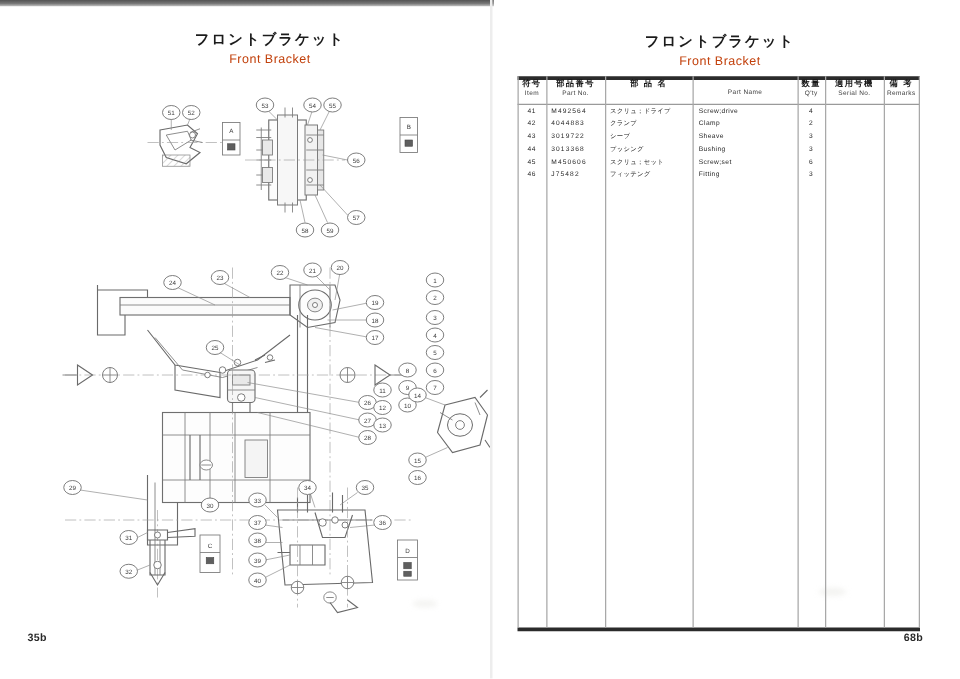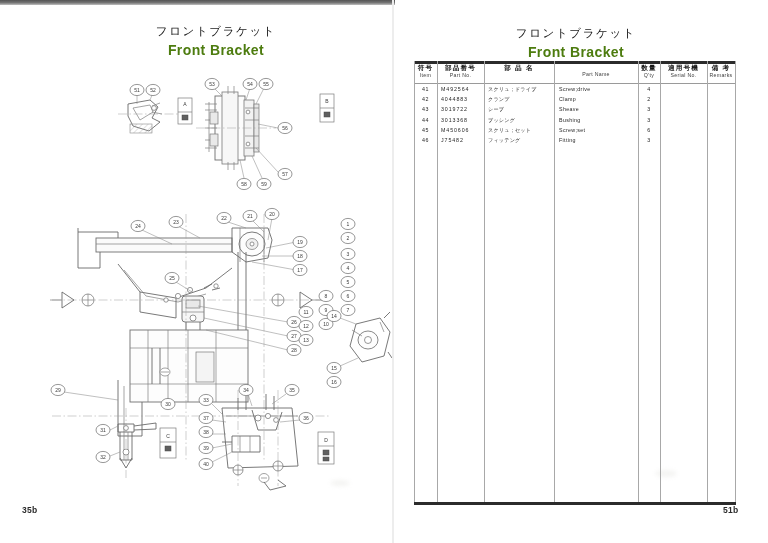--- a/index.html
+++ b/index.html
@@ -39,27 +39,27 @@
     border-radius: 50%;
     filter: blur(2px);
   }
 
   
   .title-block { position: absolute; text-align: center; }
   .title-jp {
     font-size: 11.5px;
     letter-spacing: 1.6px;
     color: #1b1b1b;
+    font-weight: 700;
+    white-space: nowrap;
+  }
+  .title-en {
+    font-size: 10px;
     font-weight: 400;
-    white-space: nowrap;
-  }
-  .title-en {
-    font-size: 14px;
-    font-weight: 700;
-    color: #4d7c0f;
+    color: #c2410c;
     letter-spacing: .4px;
     margin-top: 3px;
     white-space: nowrap;
   }
 
   
   .folio {
     position: absolute;
     font-size: 8.5px;
     font-weight: 700;
@@ -589,16 +589,16 @@
           <div class="cell c-partno" style="left: 27px; width: 43px;">J75482</div>
           <div class="cell c-jp" style="left: 74px; width: 66px;">フィッテング</div>
           <div class="cell c-en" style="left: 145px; width: 79px;">Fitting</div>
           <div class="cell c-qty" style="left: 224px; width: 22px;">3</div>
           <div class="cell c-en" style="left: 250px; width: 43px;"></div>
           <div class="cell c-en" style="left: 297px; width: 24px;"></div>
         </div>
       </div>
   </div>
 
-  <div class="folio" style="left:723px; top:505px;">51b</div>
+  <div class="folio" style="left:723px; top:505px;">68b</div>
 
 
 </div>
 
 </body></html>

